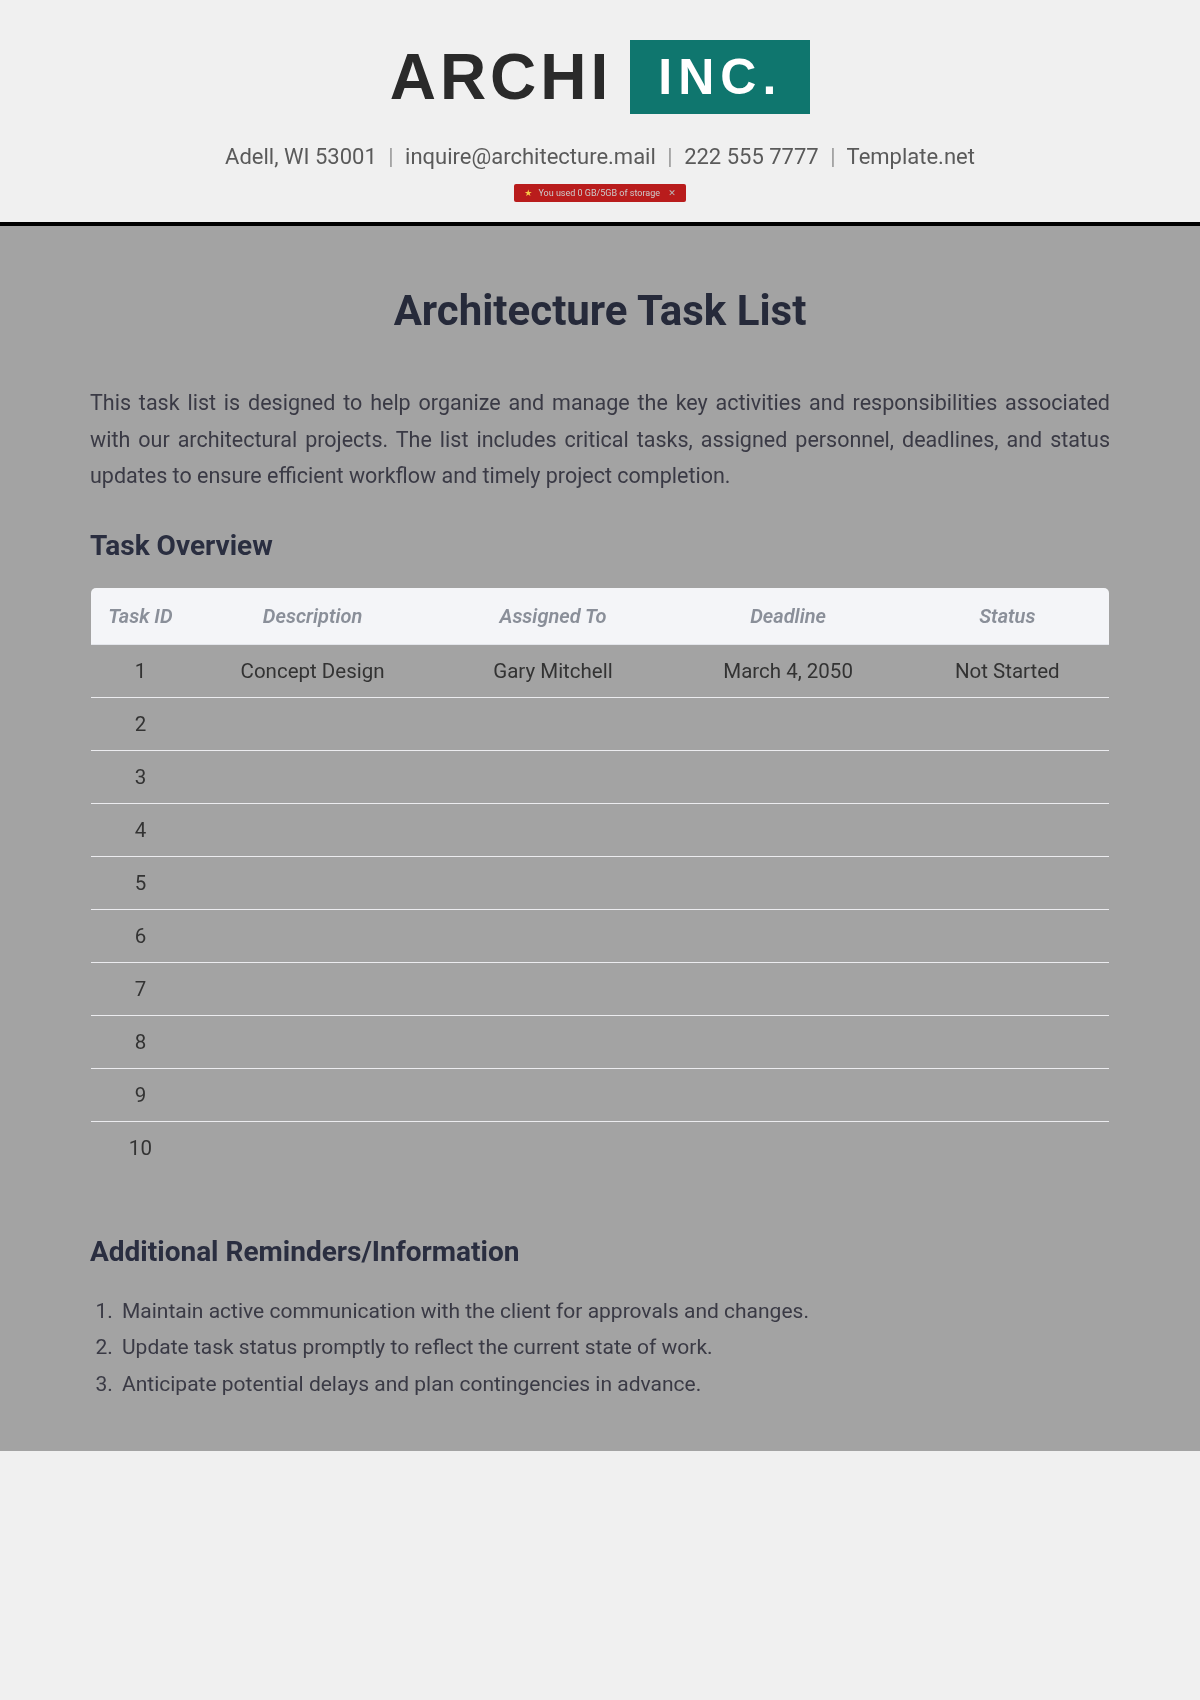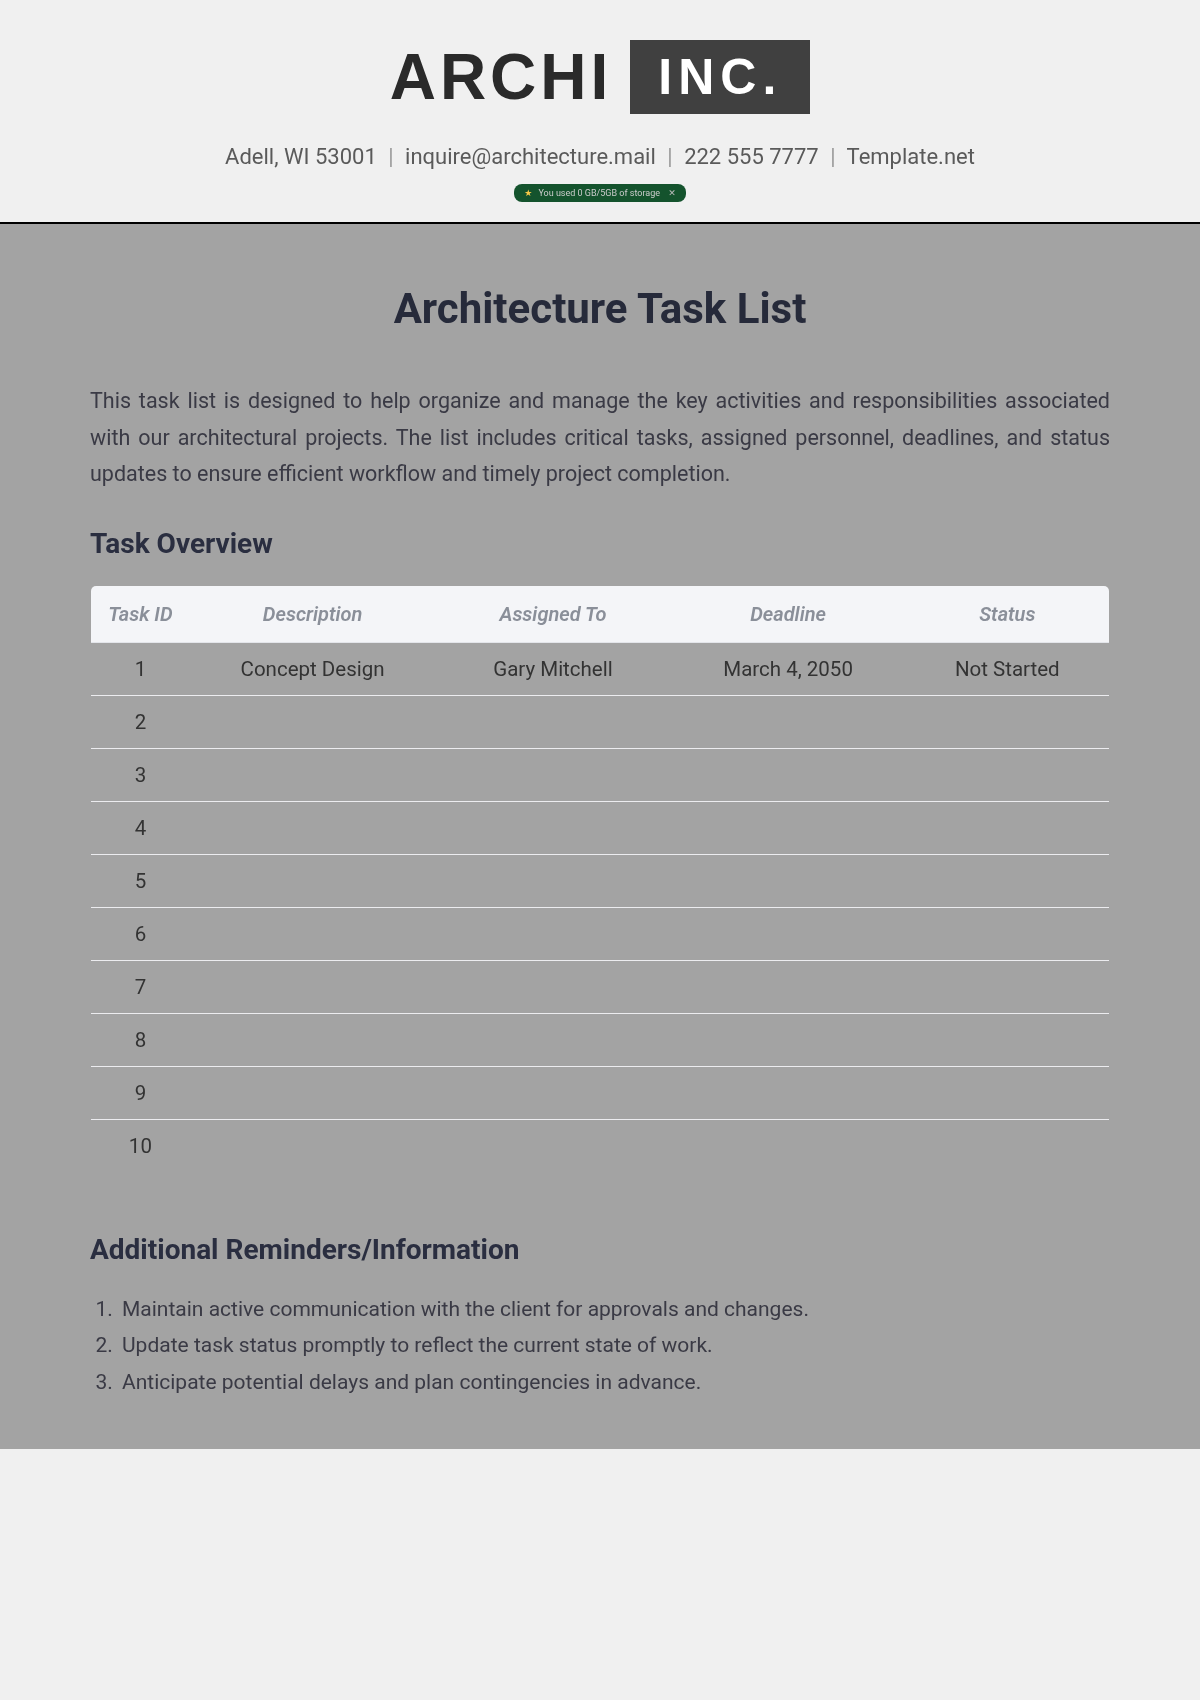--- a/index.html
+++ b/index.html
@@ -10,60 +10,60 @@
     body {
       font-family: -apple-system, BlinkMacSystemFont, "Segoe UI", Roboto, Arial, sans-serif;
       background: #f0f0f0;
       width: 1200px;
       margin: 0 auto;
     }
     .header-banner {
       background: #f0f0f0;
       text-align: center;
       padding: 40px 20px 20px;
-      border-bottom: 2px solid #000000;
+      border-bottom: 4px solid #000000;
     }
     .logo-wrap {
       display: inline-flex;
       align-items: center;
       gap: 18px;
       margin-bottom: 30px;
     }
     .logo-text {
       font-size: 64px;
       font-weight: 800;
       color: #2a2a2a;
       letter-spacing: 4px;
       font-family: Arial, sans-serif;
     }
     .logo-inc {
-      background: #404040;
+      background: #0f766e;
       color: #fff;
       font-size: 50px;
       font-weight: 800;
       padding: 8px 28px;
       letter-spacing: 6px;
       font-family: Arial, sans-serif;
     }
     .contact-line {
       font-size: 22px;
       color: #5a5a5a;
       margin-bottom: 12px;
     }
     .contact-sep {
       color: #999;
       margin: 0 6px;
     }
     .storage-pill {
       display: inline-block;
-      background: #14532d;
+      background: #b91c1c;
       color: #ccc;
       font-size: 9px;
       padding: 4px 10px;
-      border-radius: 8px;
+      border-radius: 2px;
     }
     .storage-star {
       color: #f7c948;
       margin-right: 4px;
     }
     .storage-close {
       color: #bbb;
       margin-left: 6px;
     }
     .page-body {

